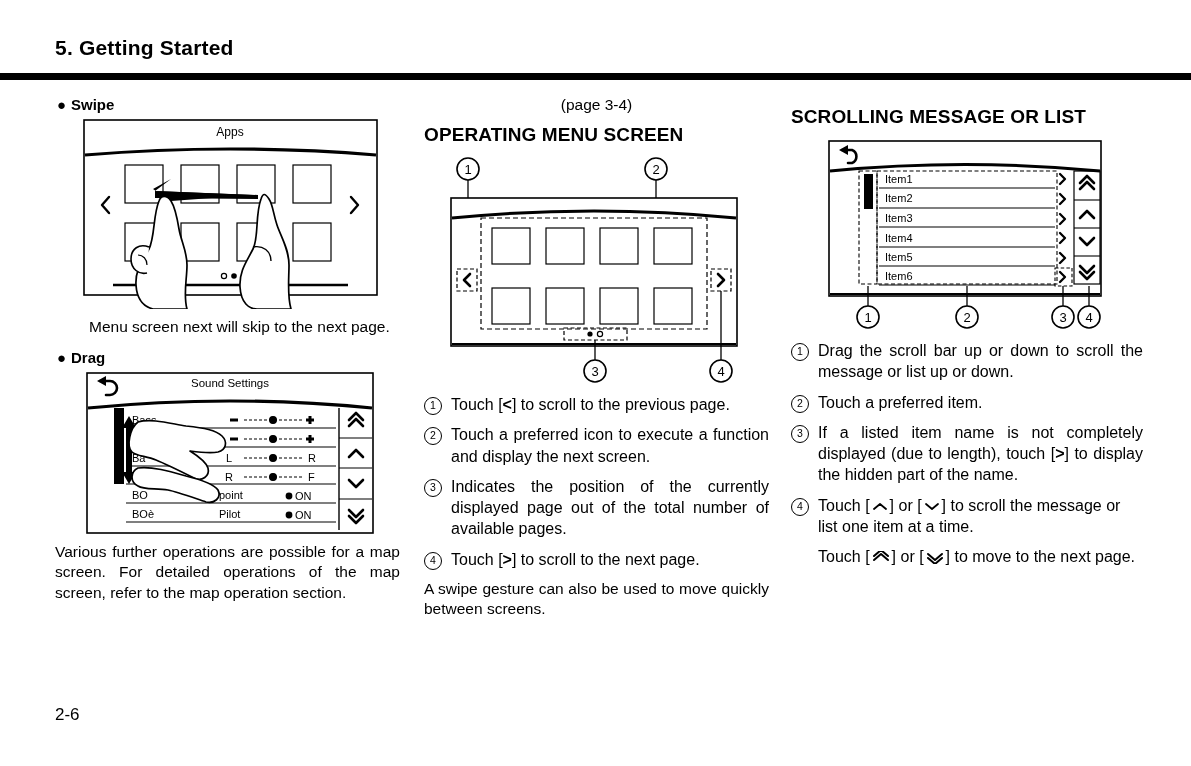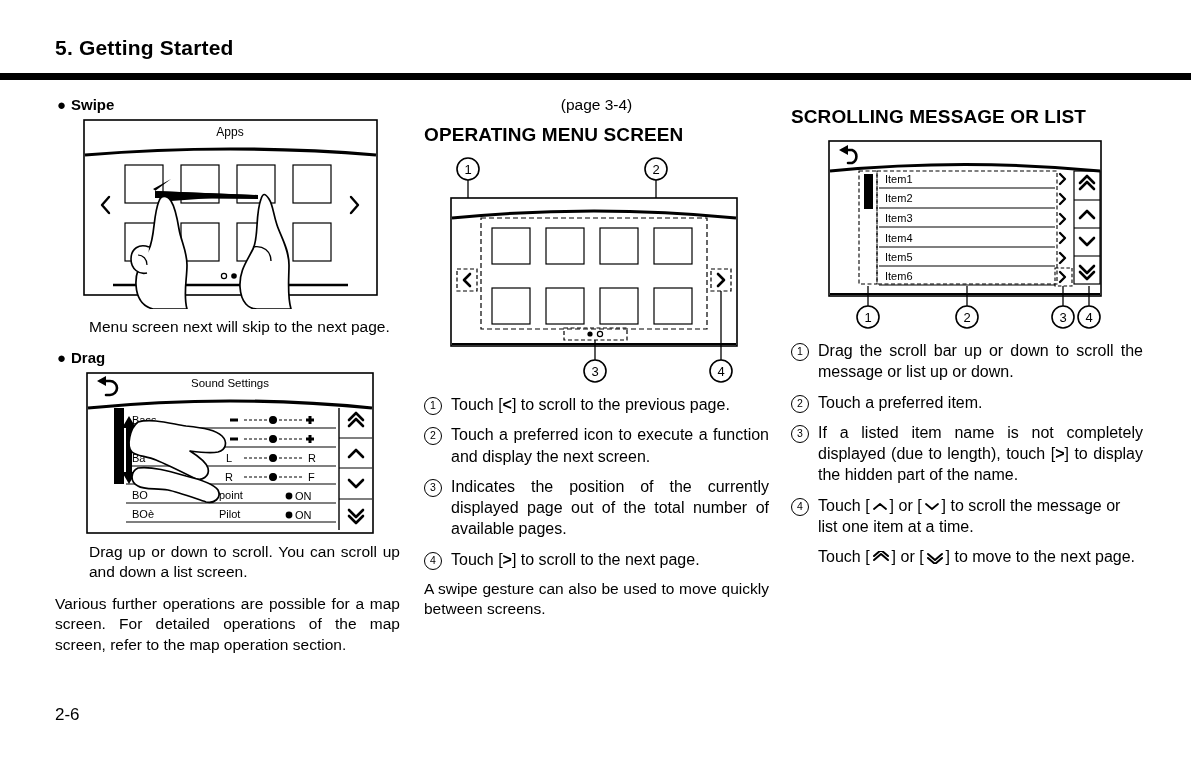--- a/index.html
+++ b/index.html
@@ -242,21 +242,20 @@
       <path d="M43 44 L50 56 L46 56 L46 100 L50 100 L43 112 L36 100 L40 100 L40 56 L36 56 Z" fill="#000"></path>
 
       <path d="M52 50 C66 46 86 52 100 54 C118 56 130 58 136 64 C142 70 140 78 132 80
                C126 81 112 80 104 79 C112 84 120 90 122 96 C124 104 116 110 108 106
                C98 101 80 92 70 88 C60 84 50 84 46 80 C40 74 44 56 52 50 Z" fill="#fff" stroke="#000" stroke-width="1.7" stroke-linejoin="round"></path>
       <path d="M52 96 C66 94 86 100 100 104 C116 108 128 112 132 118 C136 126 128 132 120 130
                C108 126 92 120 82 118 C70 116 58 118 52 114 C44 110 44 100 52 96 Z" fill="#fff" stroke="#000" stroke-width="1.7" stroke-linejoin="round"></path>
     </svg>
   </div>
 
-  <p class="body indent">Drag up or down to scroll. You can scroll up and down a list screen.</p>
   <p class="body">Various further operations are possible for a map screen. For detailed operations of the map screen, refer to the map operation section.</p>
 </div>
 
 <div class="col col-2">
   <p class="page-ref">(page 3-4)</p>
   <h2 class="section-head">OPERATING MENU SCREEN</h2>
 
   <div class="fig" style="margin:6px 0 10px 0;">
     <svg width="340" height="228" viewBox="0 0 340 228">
 

